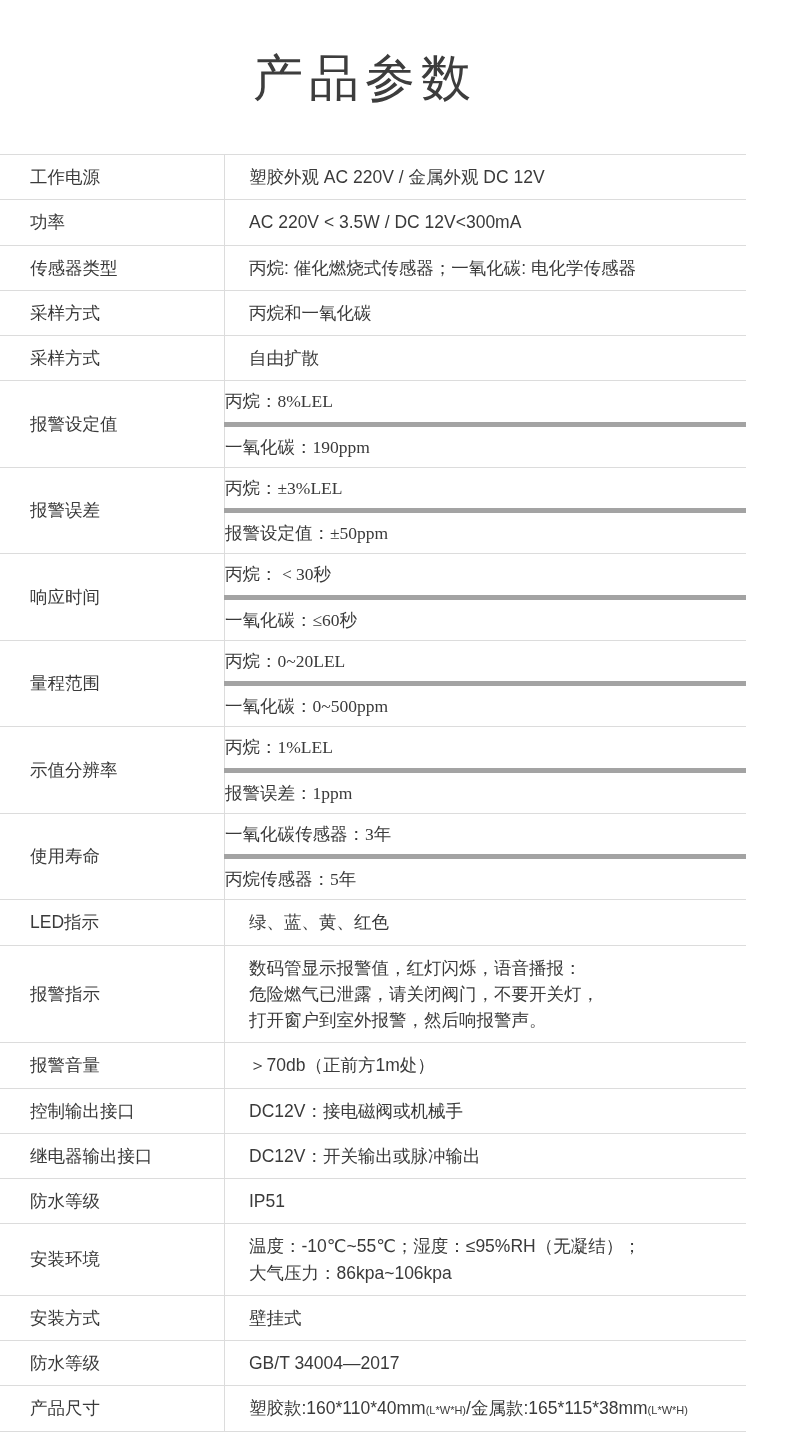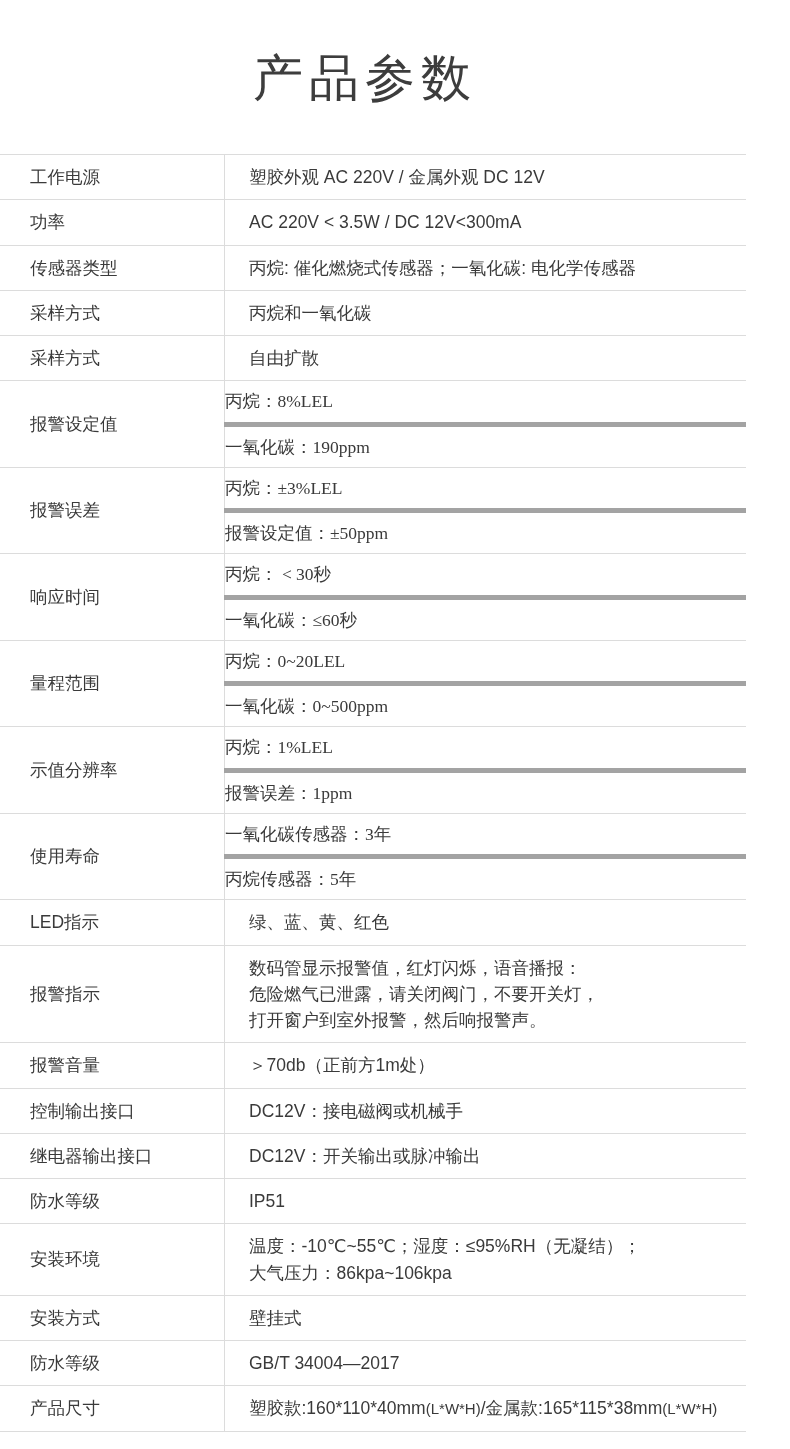--- a/index.html
+++ b/index.html
@@ -59,21 +59,21 @@
     font-family: Liberation Serif, serif;
   }
   tr.subrow td.value {
     border-top: 5px solid #a3a3a3;
   }
   .multiline {
     white-space: pre-line;
     line-height: 1.62;
   }
   .small {
-    font-size: 15px;
+    font-size: 11px;
     vertical-align: baseline;
   }
   .nowrap { white-space: nowrap; }
 </style>
 </head>
 <body>
 
 <div class="page">
 
   <div class="title">产品参数</div>

